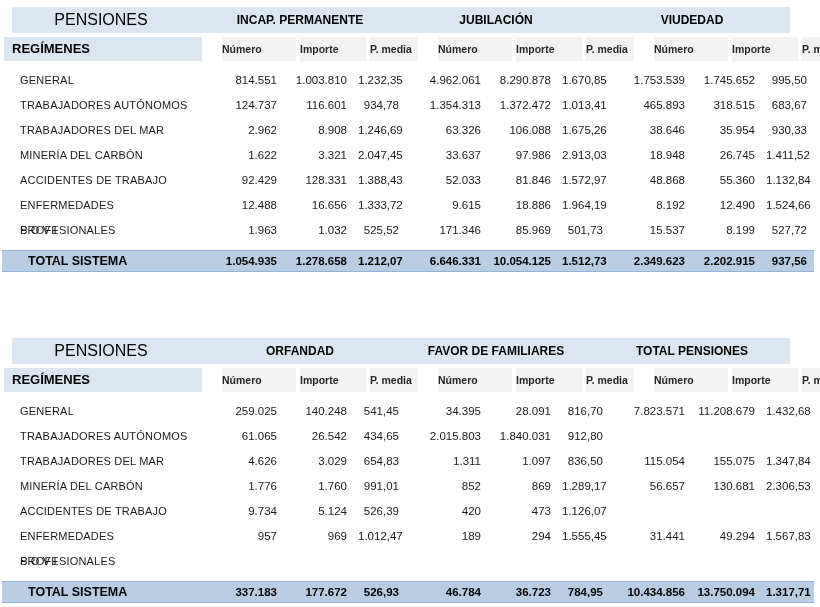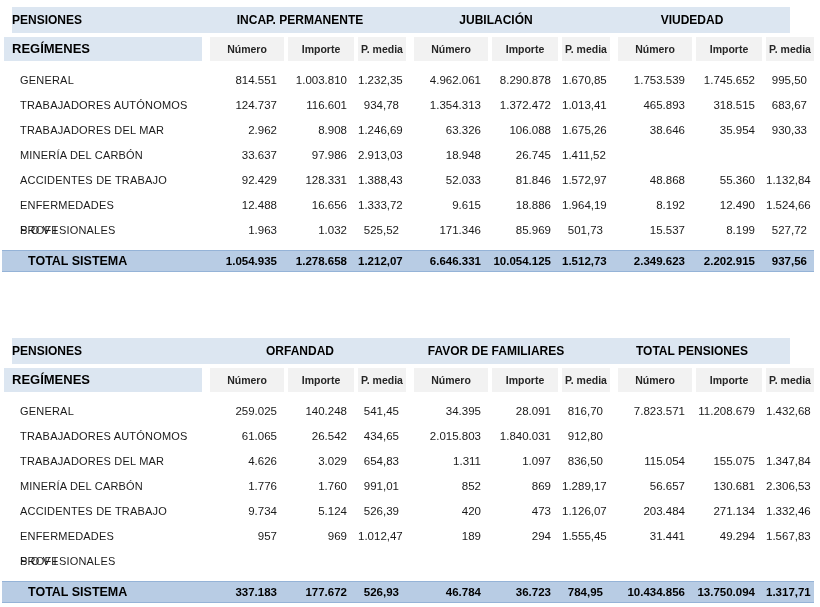--- a/index.html
+++ b/index.html
@@ -25,38 +25,38 @@
   .subcell + .subcell{margin-left:4px;}
   .w-num{width:74px;flex:0 0 74px;}
   .w-imp{width:66px;flex:0 0 66px;}
   .w-med{width:48px;flex:0 0 48px;}
 
   
   .group-row{height:26px;line-height:26px;margin-bottom:4px;}
   .corner-cell{
     width:190px;flex:0 0 190px;margin-left:10px;
     background:var(--header-fill);
-    font-weight:bold;font-size:12px;text-align:left;padding-right:12px;color:#000;
+    font-weight:normal;font-size:16px;text-align:center;padding-right:12px;color:#000;
   }
   .group-header{
     width:196px;flex:0 0 196px;margin-left:0;
     background:var(--header-fill);
     font-weight:bold;font-size:12px;text-align:center;color:#000;
   }
 
   
-  .colhead-row{height:24px;line-height:24px;margin-bottom:7px;}
+  .colhead-row{height:24px;line-height:24px;margin-bottom:7px;gap:12px;}
   .rowhead-cell{
     width:198px;flex:0 0 198px;margin-left:2px;
     background:var(--header-fill);
     font-weight:bold;font-size:13px;padding-left:8px;color:#000;
   }
   .colhead{
     background:var(--colhead-fill);
-    font-weight:bold;font-size:10.5px;text-align:center;color:#262626;
+    font-weight:bold;font-size:10.5px;color:#262626;
   }
 
   
   .data-row{height:25px;line-height:25px;font-size:11.5px;}
   .rowlabel{
     width:200px;flex:0 0 200px;padding-left:18px;
     font-size:11px;letter-spacing:.2px;color:#1a1a1a;
   }
   .num{text-align:right;padding-right:7px;font-size:11.5px;color:#1a1a1a;}
 
@@ -154,20 +154,25 @@
           </div>
           <div class="group">
             <div class="subcell num w-num">38.646</div>
             <div class="subcell num w-imp">35.954</div>
             <div class="subcell num w-med">930,33</div>
           </div>
         </div>
         <div class="row data-row">
           <div class="rowlabel">MINERÍA DEL CARBÓN</div>
           <div class="group">
+            <div class="subcell num w-num">1.622</div>
+            <div class="subcell num w-imp">3.321</div>
+            <div class="subcell num w-med">2.047,45</div>
+          </div>
+          <div class="group">
             <div class="subcell num w-num">33.637</div>
             <div class="subcell num w-imp">97.986</div>
             <div class="subcell num w-med">2.913,03</div>
           </div>
           <div class="group">
             <div class="subcell num w-num">18.948</div>
             <div class="subcell num w-imp">26.745</div>
             <div class="subcell num w-med">1.411,52</div>
           </div>
         </div>
@@ -344,25 +349,20 @@
           <div class="group">
             <div class="subcell num w-num">9.734</div>
             <div class="subcell num w-imp">5.124</div>
             <div class="subcell num w-med">526,39</div>
           </div>
           <div class="group">
             <div class="subcell num w-num">420</div>
             <div class="subcell num w-imp">473</div>
             <div class="subcell num w-med">1.126,07</div>
           </div>
-          <div class="group">
-            <div class="subcell num w-num">203.484</div>
-            <div class="subcell num w-imp">271.134</div>
-            <div class="subcell num w-med">1.332,46</div>
-          </div>
         </div>
         <div class="row data-row">
           <div class="rowlabel">ENFERMEDADES PROFESIONALES</div>
           <div class="group">
             <div class="subcell num w-num">957</div>
             <div class="subcell num w-imp">969</div>
             <div class="subcell num w-med">1.012,47</div>
           </div>
           <div class="group">
             <div class="subcell num w-num">189</div>

